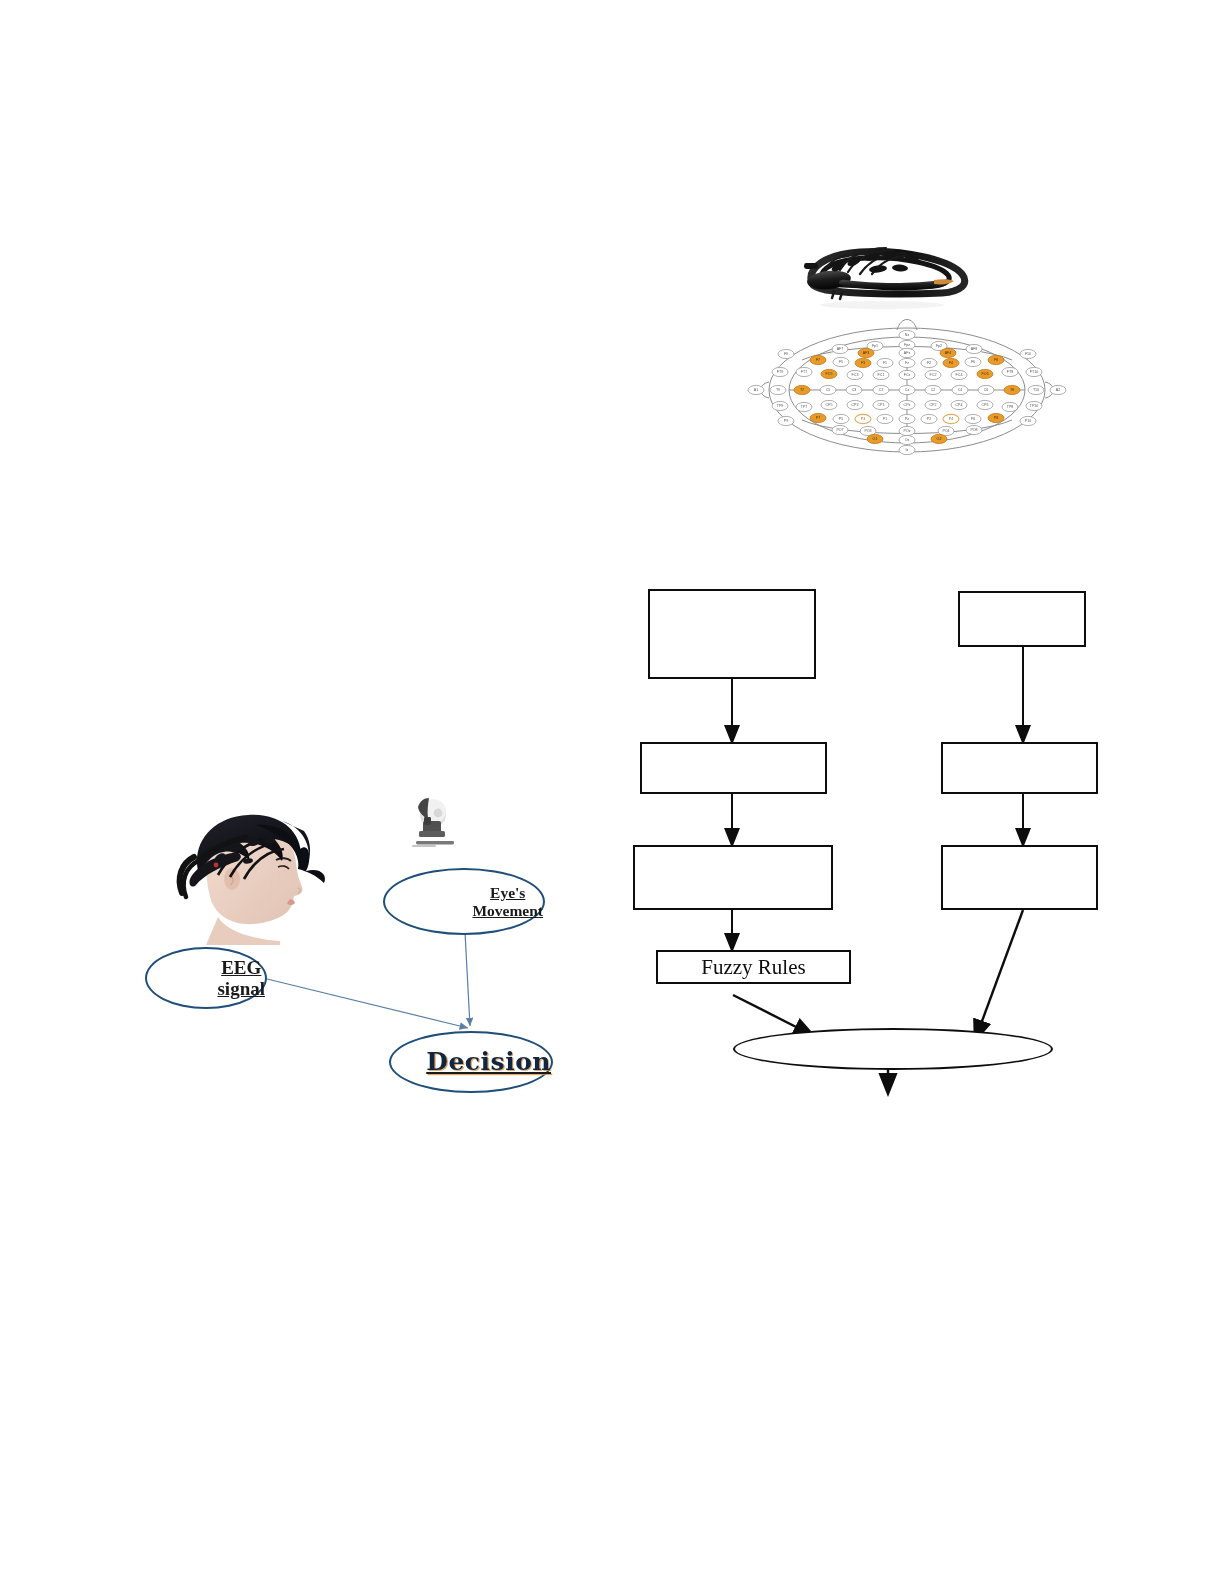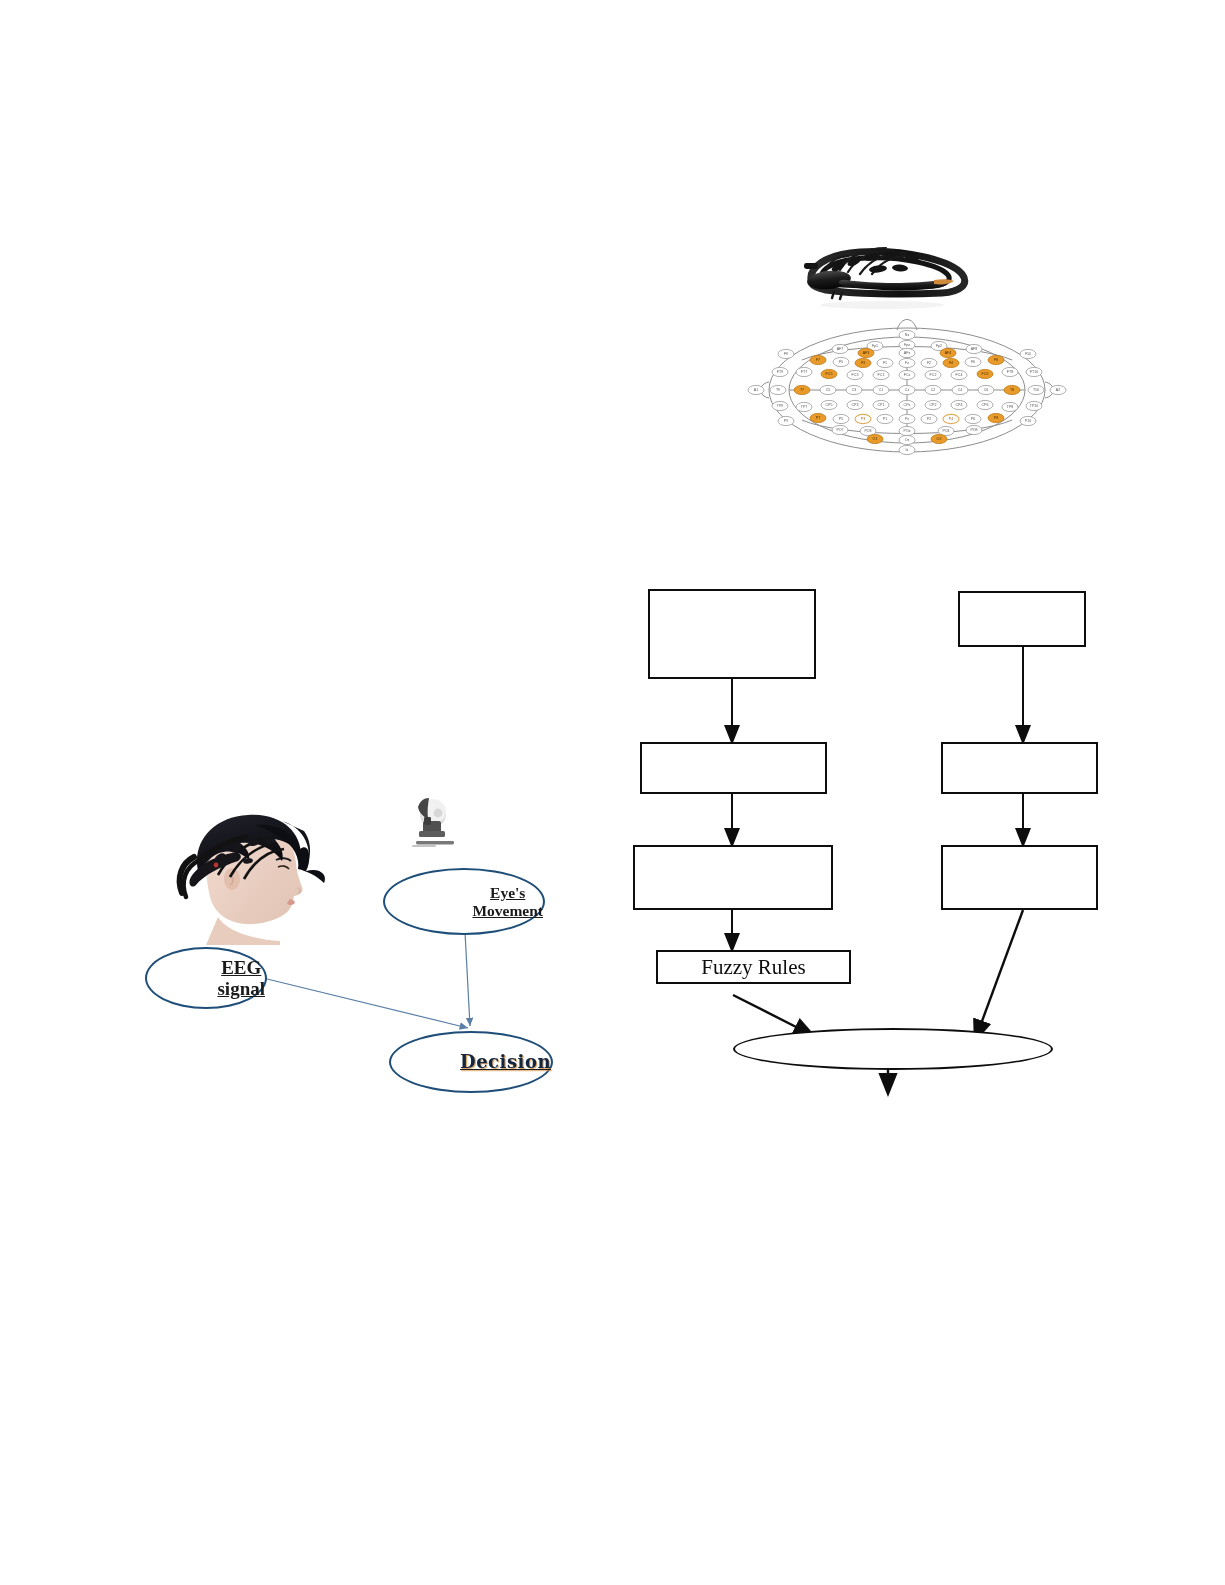--- a/index.html
+++ b/index.html
@@ -70,21 +70,21 @@
     width: 118px; height: 58px;
     font-size: 19px;
   }
   #oval-decision {
     left: 249px; top: 236px;
     width: 160px; height: 58px;
   }
   #oval-decision .decision-text {
     font-family: "DejaVu Serif", serif;
     font-weight: bold;
-    font-size: 18px;
+    font-size: 25px;
     letter-spacing: 0.5px;
     color: #12263f;
     text-shadow: 1.2px 1.2px 0 rgba(214,140,60,0.75);
   }
 
   
   #flowchart {
     left: 620px; top: 565px;
     width: 500px; height: 530px;
   }

